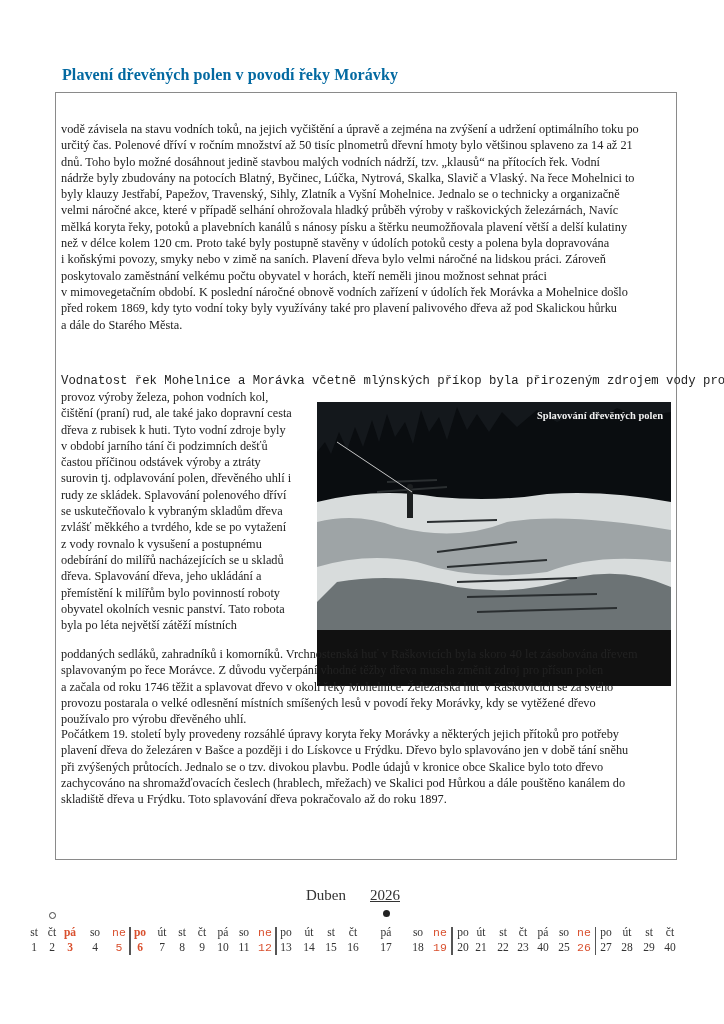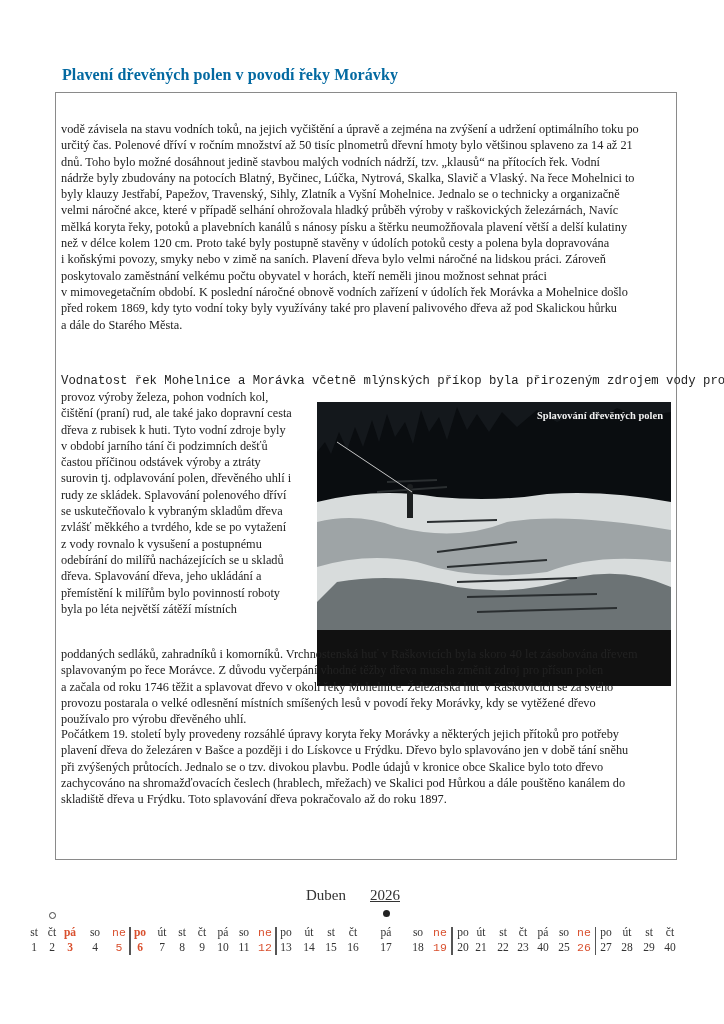--- a/index.html
+++ b/index.html
@@ -70,20 +70,21 @@
   <span class="ln">v období jarního tání či podzimních dešťů</span>
   <span class="ln">častou příčinou odstávek výroby a ztráty</span>
   <span class="ln">surovin tj. odplavování polen, dřevěného uhlí i</span>
   <span class="ln">rudy ze skládek. Splavování polenového dříví</span>
   <span class="ln">se uskutečňovalo k vybraným skladům dřeva</span>
   <span class="ln">zvlášť měkkého a tvrdého, kde se po vytažení</span>
   <span class="ln">z vody rovnalo k vysušení a postupnému</span>
   <span class="ln">odebírání do milířů nacházejících se u skladů</span>
   <span class="ln">dřeva. Splavování dřeva, jeho ukládání a</span>
   <span class="ln">přemístění k milířům bylo povinností roboty</span>
+  <span class="ln">obyvatel okolních vesnic panství. Tato robota</span>
   <span class="ln">byla po léta největší zátěží místních</span>
 </div>
 
 <div class="photo">
   <svg width="354" height="228" viewBox="0 0 354 228" xmlns="http://www.w3.org/2000/svg">
     <rect x="0" y="0" width="354" height="228" fill="#14181c"></rect>
 
     <path d="M0 50 L8 40 L14 52 L22 30 L30 48 L38 25 L46 45 L55 18 L62 40 L70 12 L78 35 L88 20 L96 42 L104 8 L112 30 L122 15 L130 38 L140 5 L150 28 L160 12 L172 30 L185 10 L200 25 L220 8 L240 20 L260 10 L280 18 L300 6 L320 15 L354 10 L354 110 L0 110 Z" fill="#0a0d10"></path>
 
     <path d="M0 100 Q60 85 120 95 Q180 100 230 92 Q290 88 354 100 L354 228 L0 228 Z" fill="#d8dcdc"></path>

